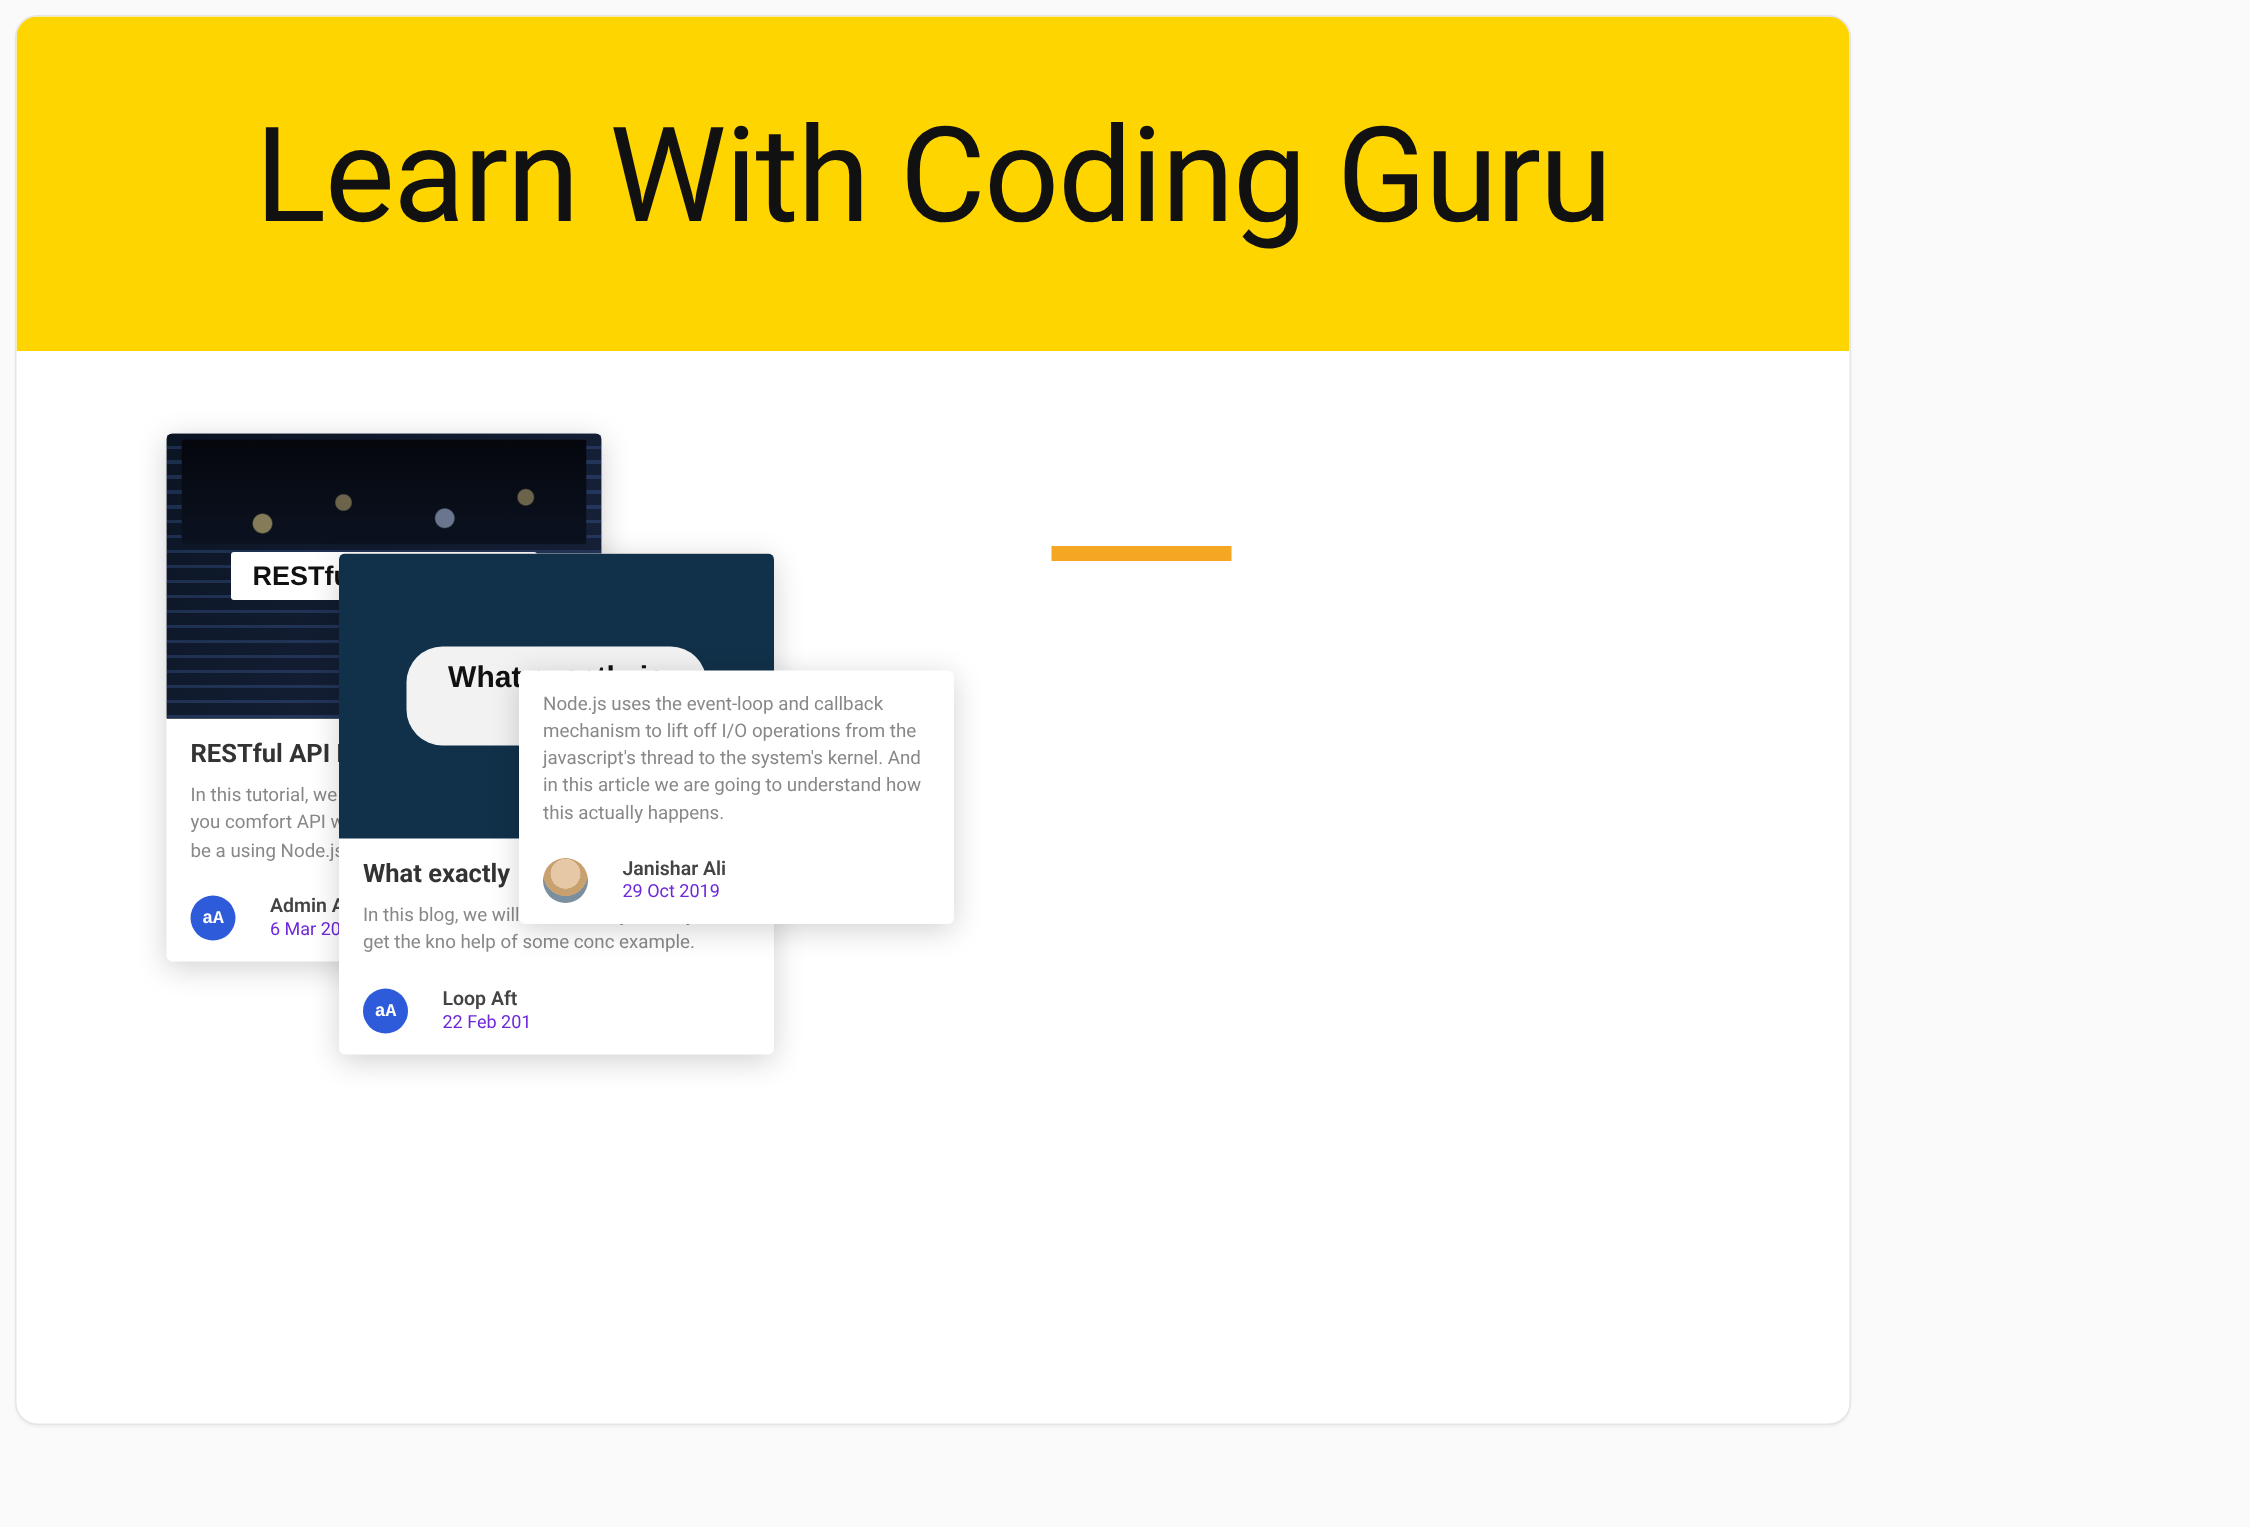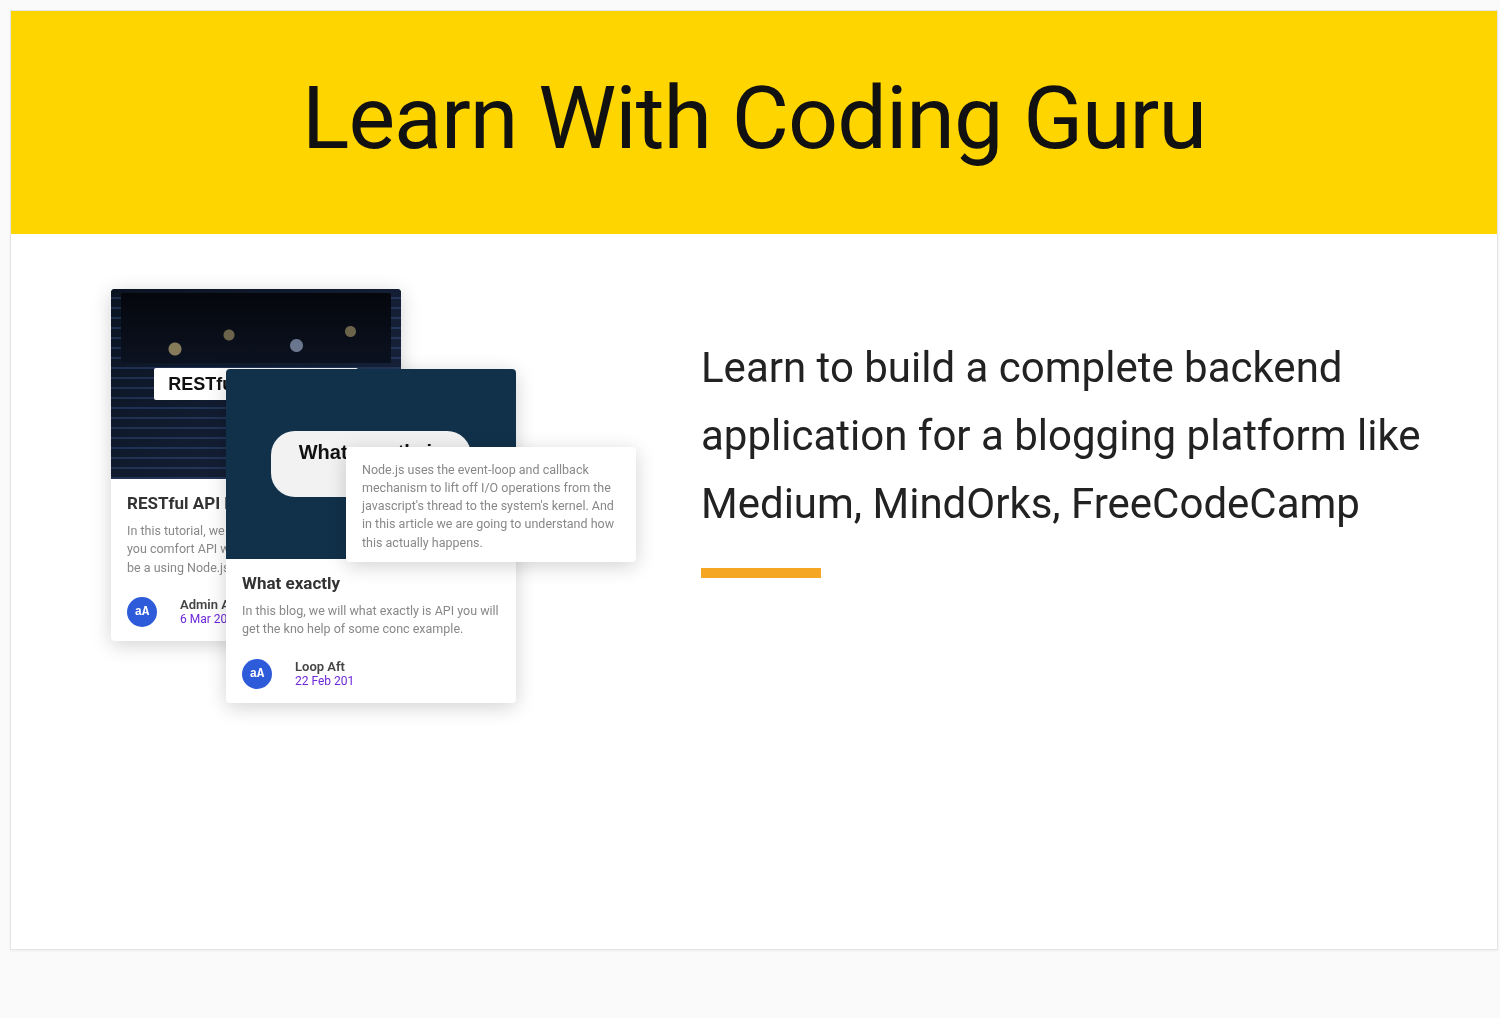--- a/index.html
+++ b/index.html
@@ -3,23 +3,23 @@
 <meta charset="utf-8">
 <style>
   * { box-sizing: border-box; margin: 0; padding: 0; }
   html, body { width: 100%; height: 100%; }
   body {
     font-family: -apple-system, BlinkMacSystemFont, "Segoe UI", Roboto, "Helvetica Neue", Arial, sans-serif;
     background: #fafafa;
     padding: 10px;
   }
   .page {
-    width: 1488px;
+    width: 1224px;
     border: 1px solid #e5e5e5;
-    border-radius: 0;
+    border-radius: 15px;
     overflow: hidden;
     background: #fff;
     box-shadow: 0 1px 2px rgba(0,0,0,0.05);
   }
   .banner {
     background: #ffd500;
     text-align: center;
     padding: 55px 20px 65px;
   }
   .banner h1 {
@@ -226,23 +226,29 @@
             <span class="author">Loop Aft</span>
             <span class="date">22 Feb 201</span>
           </div>
         </div>
       </div>
 
       <div class="card c3">
         <div class="body">
           <div class="snippet">Node.js uses the event-loop and callback mechanism to lift off I/O operations from the javascript's thread to the system's kernel. And in this article we are going to understand how this actually happens.</div>
         </div>
+        <div class="meta">
+          <div class="avatar photo"></div>
+          <div class="who">
+            <span class="author">Janishar Ali</span>
+            <span class="date">29 Oct 2019</span>
+          </div>
+        </div>
       </div>
 
     </div>
 
     <div class="hero">
-      <p>Learn to build a complete backend application for a blogging platform like Medium, MindOrks, FreeCodeCamp</p>
       <div class="accent"></div>
     </div>
 
   </div>
 </div>
 
 </body></html>

